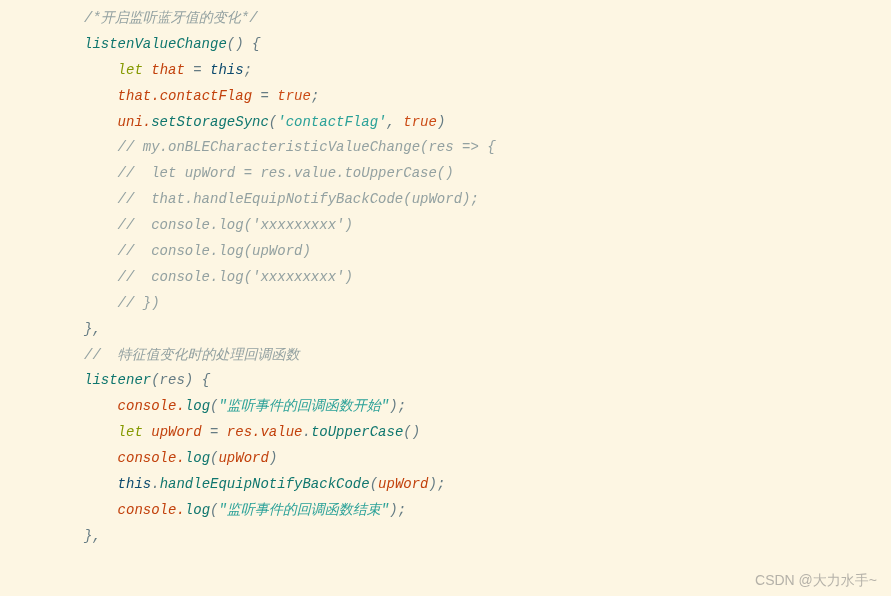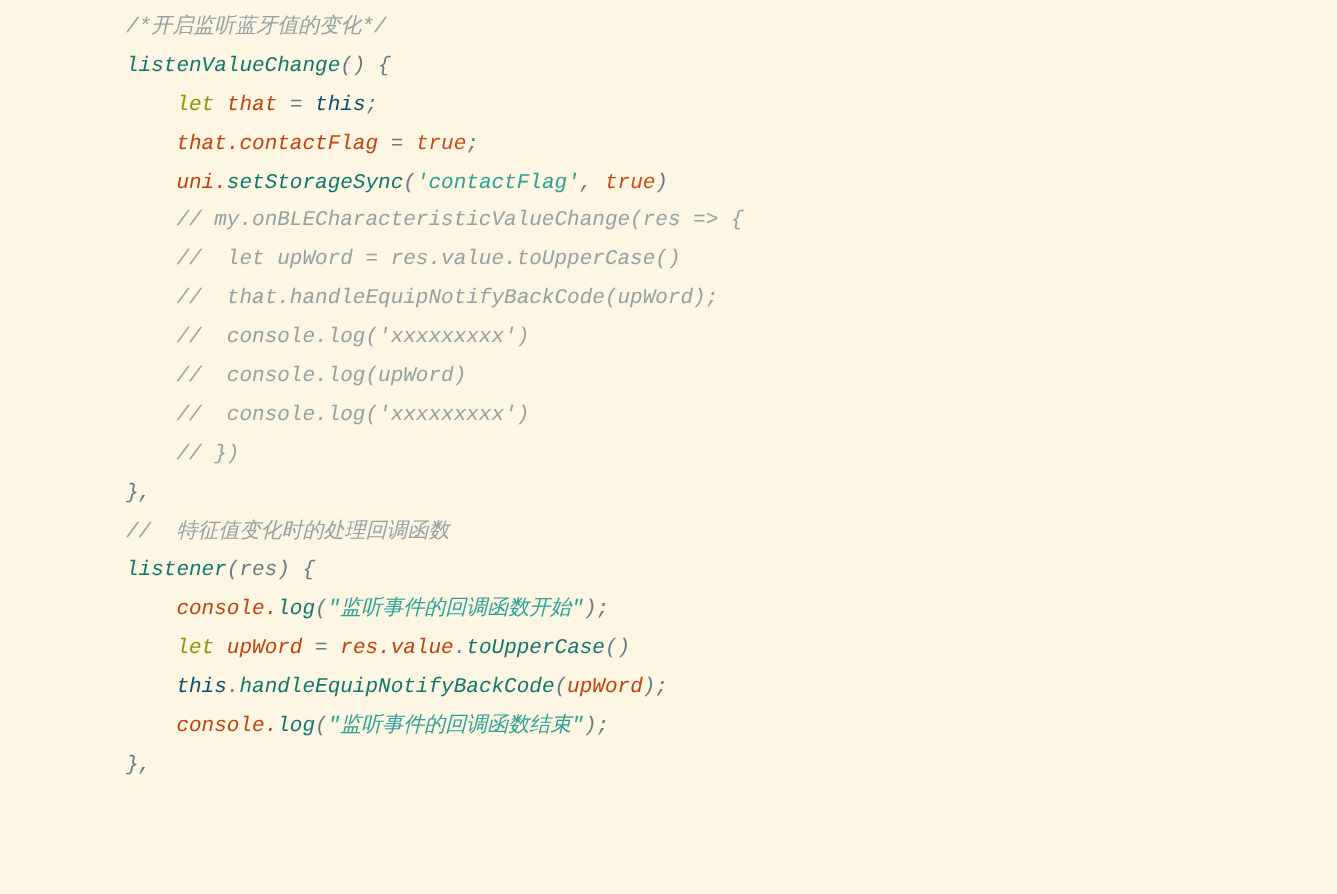--- a/index.html
+++ b/index.html
@@ -72,20 +72,22 @@
 <div class="line"><span class="punct">},</span></div>
 
 <div class="line"><span class="comment">//  特征值变化时的处理回调函数</span></div>
 
 <div class="line"><span class="fn">listener</span><span class="punct">(res) {</span></div>
 
 <div class="line">    <span class="ident">console.</span><span class="fn">log</span><span class="punct">(</span><span class="str">"监听事件的回调函数开始"</span><span class="punct">)</span><span class="punct">;</span></div>
 
 <div class="line">    <span class="kw">let</span><span class="ident"> upWord </span><span class="punct">= </span><span class="ident">res.</span><span class="ident">value</span><span class="punct">.</span><span class="fn">toUpperCase</span><span class="punct">()</span></div>
 
+<div class="line">    <span class="ident">console.</span><span class="fn">log</span><span class="punct">(</span><span class="ident">upWord</span><span class="punct">)</span></div>
 
 <div class="line">    <span class="lit-this">this</span><span class="punct">.</span><span class="fn">handleEquipNotifyBackCode</span><span class="punct">(</span><span class="ident">upWord</span><span class="punct">)</span><span class="punct">;</span></div>
 
 <div class="line">    <span class="ident">console.</span><span class="fn">log</span><span class="punct">(</span><span class="str">"监听事件的回调函数结束"</span><span class="punct">)</span><span class="punct">;</span></div>
 
 <div class="line"><span class="punct">},</span></div>
 
+<div class="watermark">CSDN @大力水手~</div>
 </div>
 
 </body></html>

